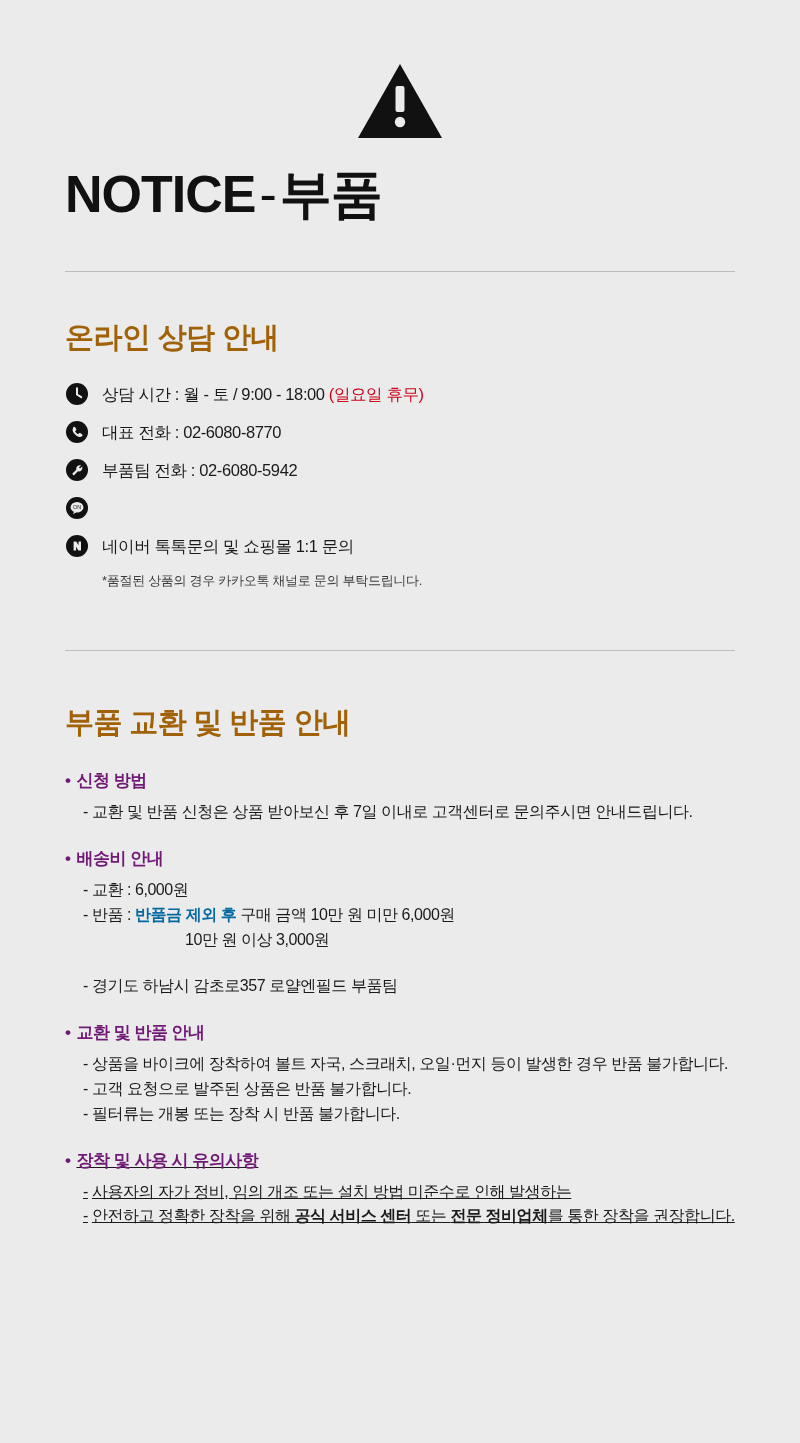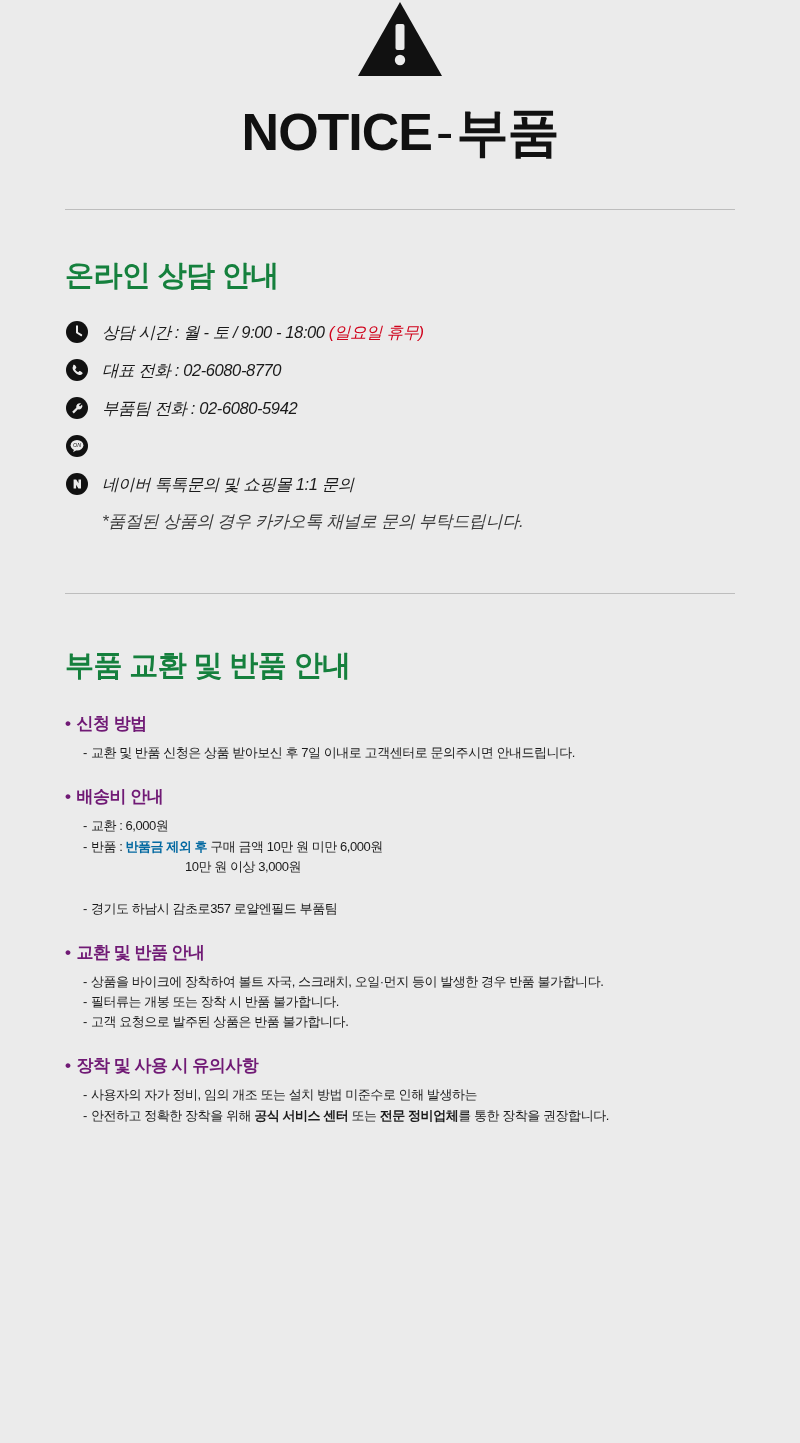--- a/index.html
+++ b/index.html
@@ -18,21 +18,22 @@
   }
   .page {
     width: 800px;
     height: 1443px;
     padding: 0 65px;
     position: relative;
   }
 
   
   .header {
-    text-align: center;
+    padding-top: 62px;
+    text-align: left;
   }
   .warn-icon {
     display: block;
     margin: 0 auto;
     width: 86px;
     height: 78px;
   }
   .notice-title {
     margin: 26px 0 0 0;
     font-size: 52px;
@@ -52,28 +53,27 @@
     margin: 0;
   }
   .rule.top { margin-top: 48px; }
   .rule.mid { margin-top: 60px; }
 
   
   .section-title {
     font-size: 29px;
     font-weight: 700;
     letter-spacing: -0.6px;
-    color: #15803d;
+    color: #a16207;
   }
   .sec1 { margin-top: 46px; }
   .sec2 { margin-top: 52px; }
 
   .contact-list {
     margin-top: 22px;
-    font-style: italic;
   }
   .contact-row {
     display: flex;
     align-items: center;
     margin-bottom: 14px;
   }
   .cicon {
     width: 24px;
     height: 24px;
     flex: 0 0 24px;
@@ -85,44 +85,44 @@
     letter-spacing: -0.4px;
     color: #1a1a1a;
     line-height: 1.3;
   }
   .ctext .red { color: #d0021b; }
   .ctext .bold { font-weight: 700; }
 
   .note-small {
     margin-top: 10px;
     margin-left: 37px;
-    font-size: 17px;
+    font-size: 13px;
     color: #3a3a3a;
     letter-spacing: -0.3px;
   }
 
   
   .policy {
     margin-top: 26px;
   }
   .pgroup { margin-bottom: 22px; }
-  .pgroup:last-child { margin-bottom: 0; }
+  .pgroup:last-child { margin-bottom: 0; text-decoration: underline; }
   .phead {
     font-size: 17px;
     font-weight: 700;
     letter-spacing: -0.5px;
     color: #701a75;
     margin-bottom: 8px;
   }
   .phead .bullet {
     display: inline-block;
     margin-right: 6px;
   }
   .pline {
-    font-size: 13px;
+    font-size: 16px;
     letter-spacing: -0.45px;
     color: #1a1a1a;
     line-height: 1.55;
     padding-left: 18px;
   }
   .pline .dash { margin-right: 4px; }
   .pline.indent2 { padding-left: 120px; }
   .pline.ref { padding-left: 14px; font-weight: 700; }
   .pline .red { color: #0369a1; }
   .pline .bold { font-weight: 700; }
@@ -212,22 +212,22 @@
       <div class="pline indent2">10만 원 이상 3,000원</div>
     </div>
 
     <div class="pgroup">
       <div class="pline"><span class="dash">-</span><span>경기도 하남시 감초로357 로얄엔필드 부품팀</span></div>
     </div>
 
     <div class="pgroup">
       <div class="phead"><span class="bullet">•</span><span>교환 및 반품 안내</span></div>
       <div class="pline"><span class="dash">-</span><span>상품을 바이크에 장착하여 볼트 자국, 스크래치, 오일·먼지 등이 발생한 경우 반품 불가합니다.</span></div>
+      <div class="pline"><span class="dash">-</span><span>고객 요청으로 발주된 상품은 반품 불가합니다.</span></div>
       <div class="pline"><span class="dash">-</span><span>필터류는 개봉 또는 장착 시 반품 불가합니다.</span></div>
-      <div class="pline"><span class="dash">-</span><span>고객 요청으로 발주된 상품은 반품 불가합니다.</span></div>
     </div>
 
     <div class="pgroup">
       <div class="phead"><span class="bullet">•</span><span>장착 및 사용 시 유의사항</span></div>
       <div class="pline"><span class="dash">-</span><span>사용자의 자가 정비, 임의 개조 또는 설치 방법 미준수로 인해 발생하는</span></div>
       <div class="pline"><span class="dash">-</span><span>안전하고 정확한 장착을 위해 </span><span class="bold">공식 서비스 센터</span><span> 또는 </span><span class="bold">전문 정비업체</span><span>를 통한 장착을 권장합니다.</span></div>
     </div>
 
   </div>
 </div>

